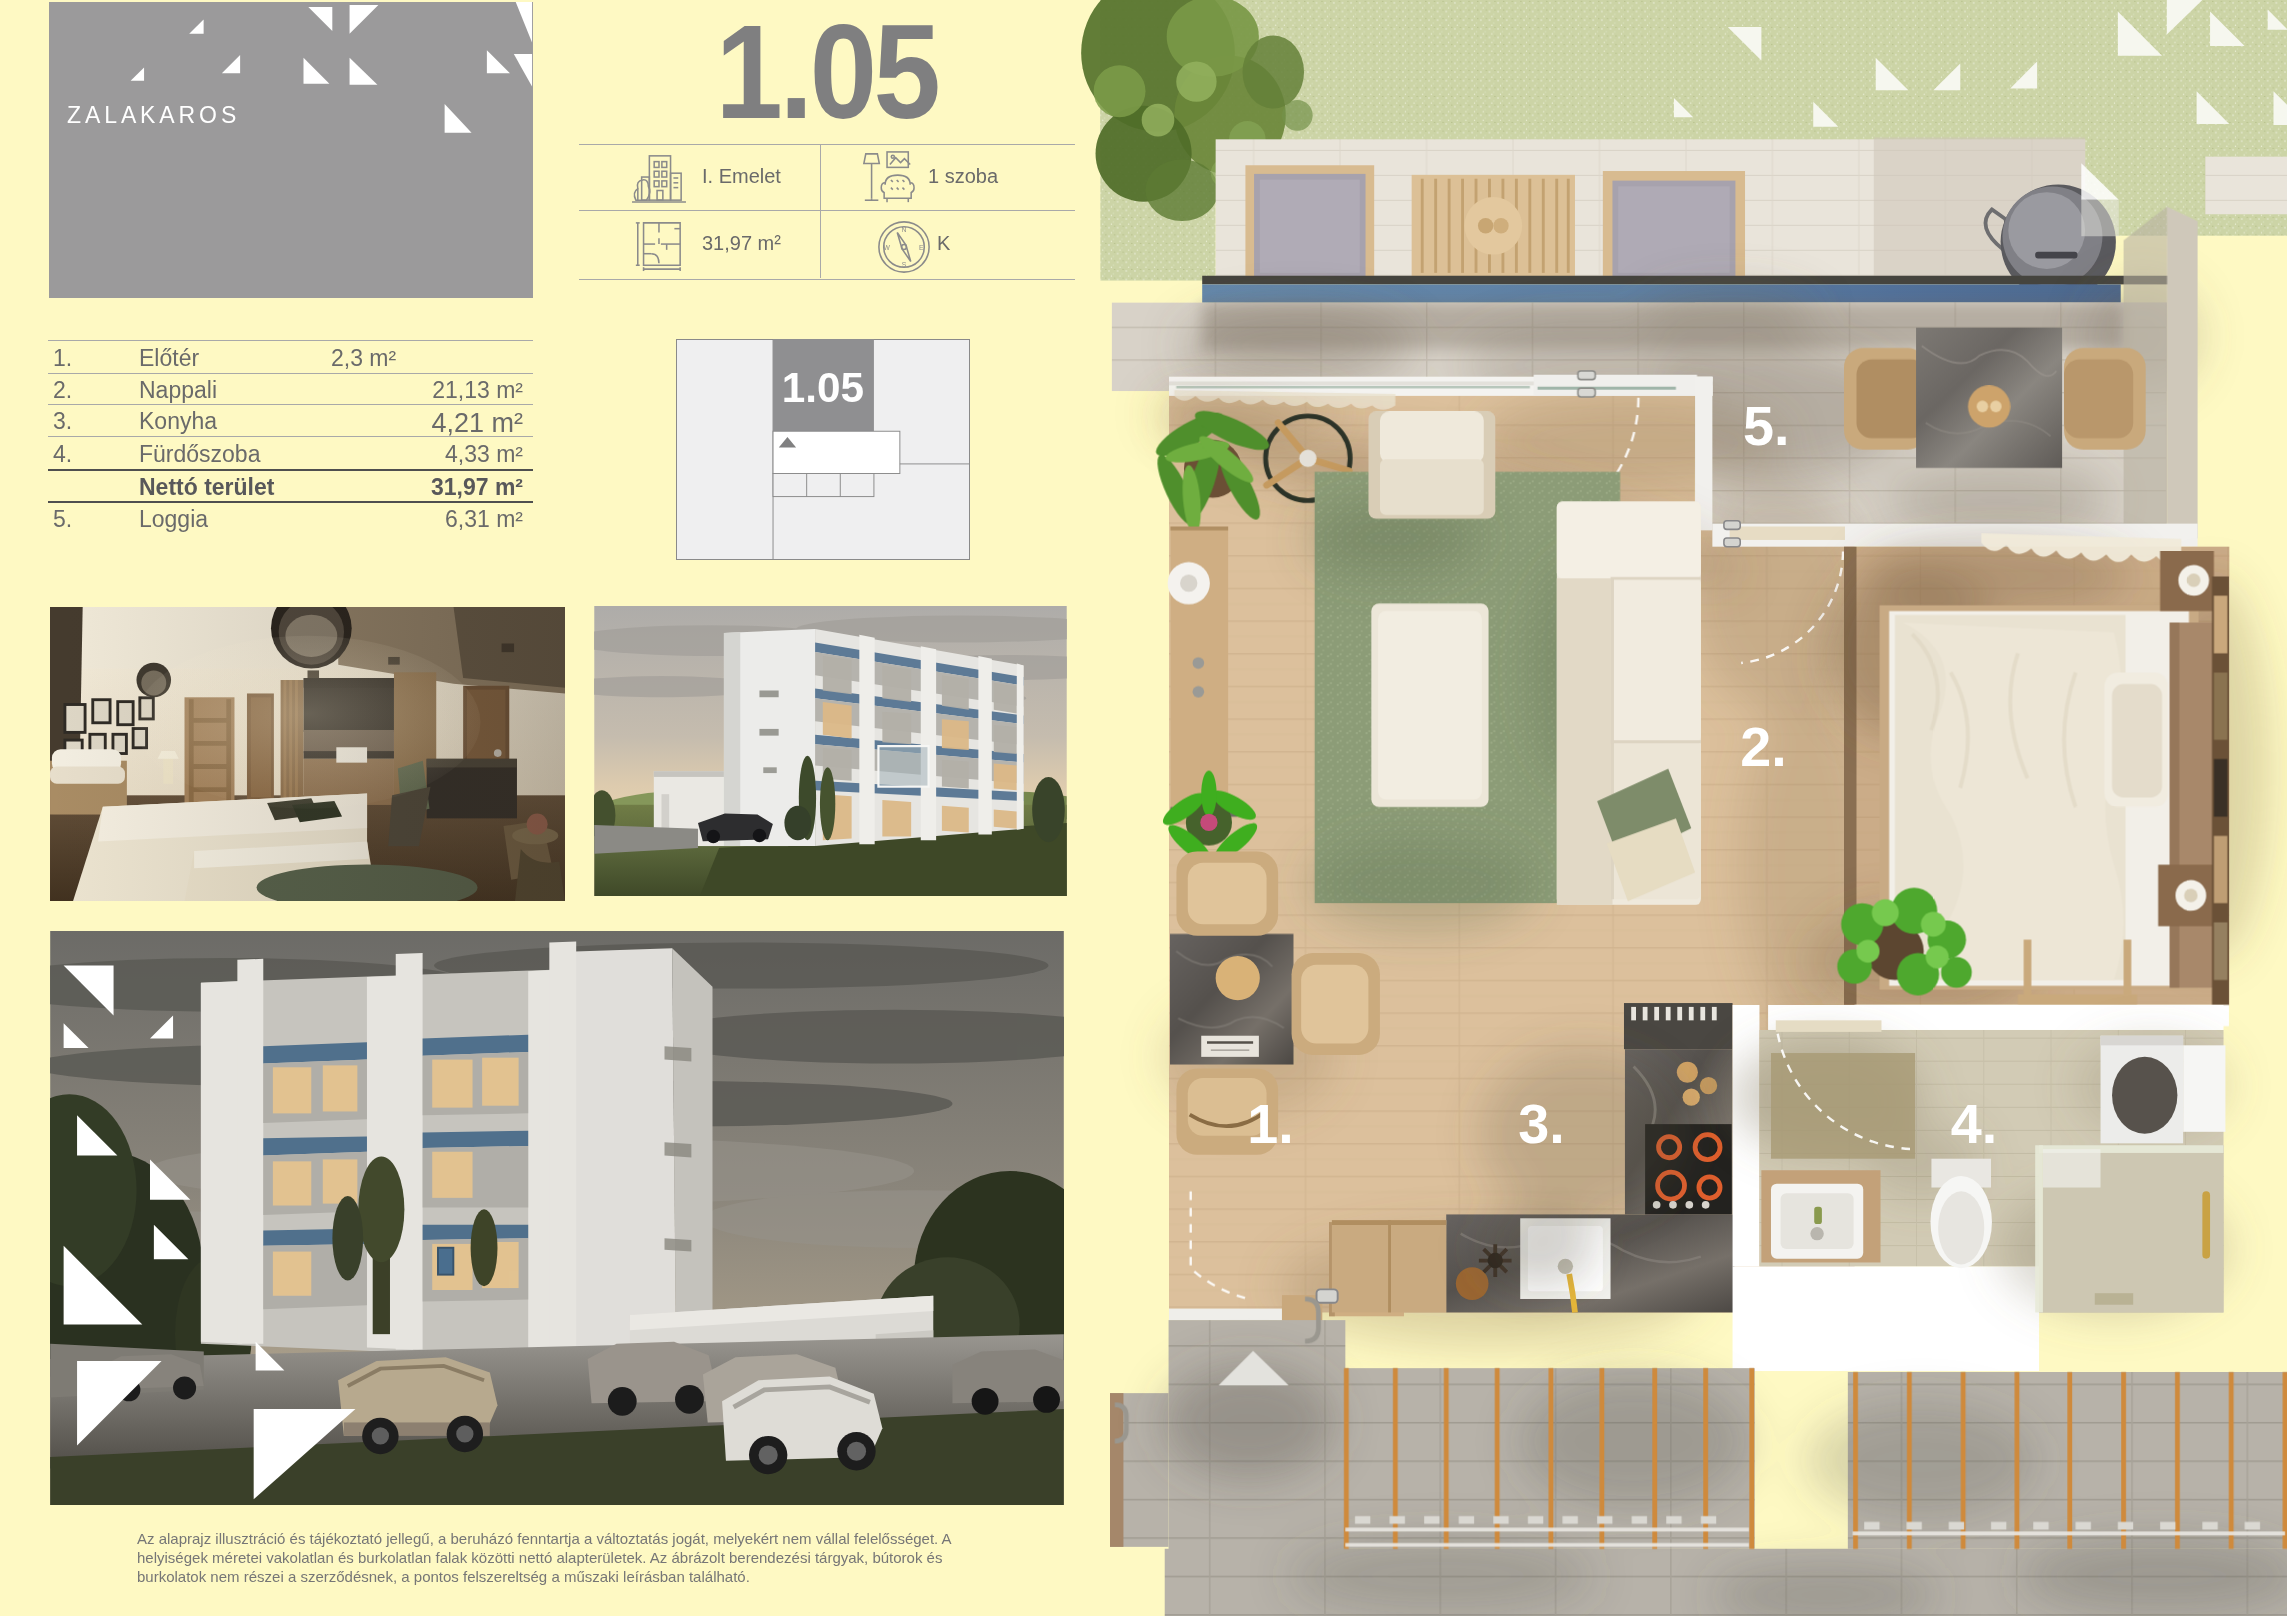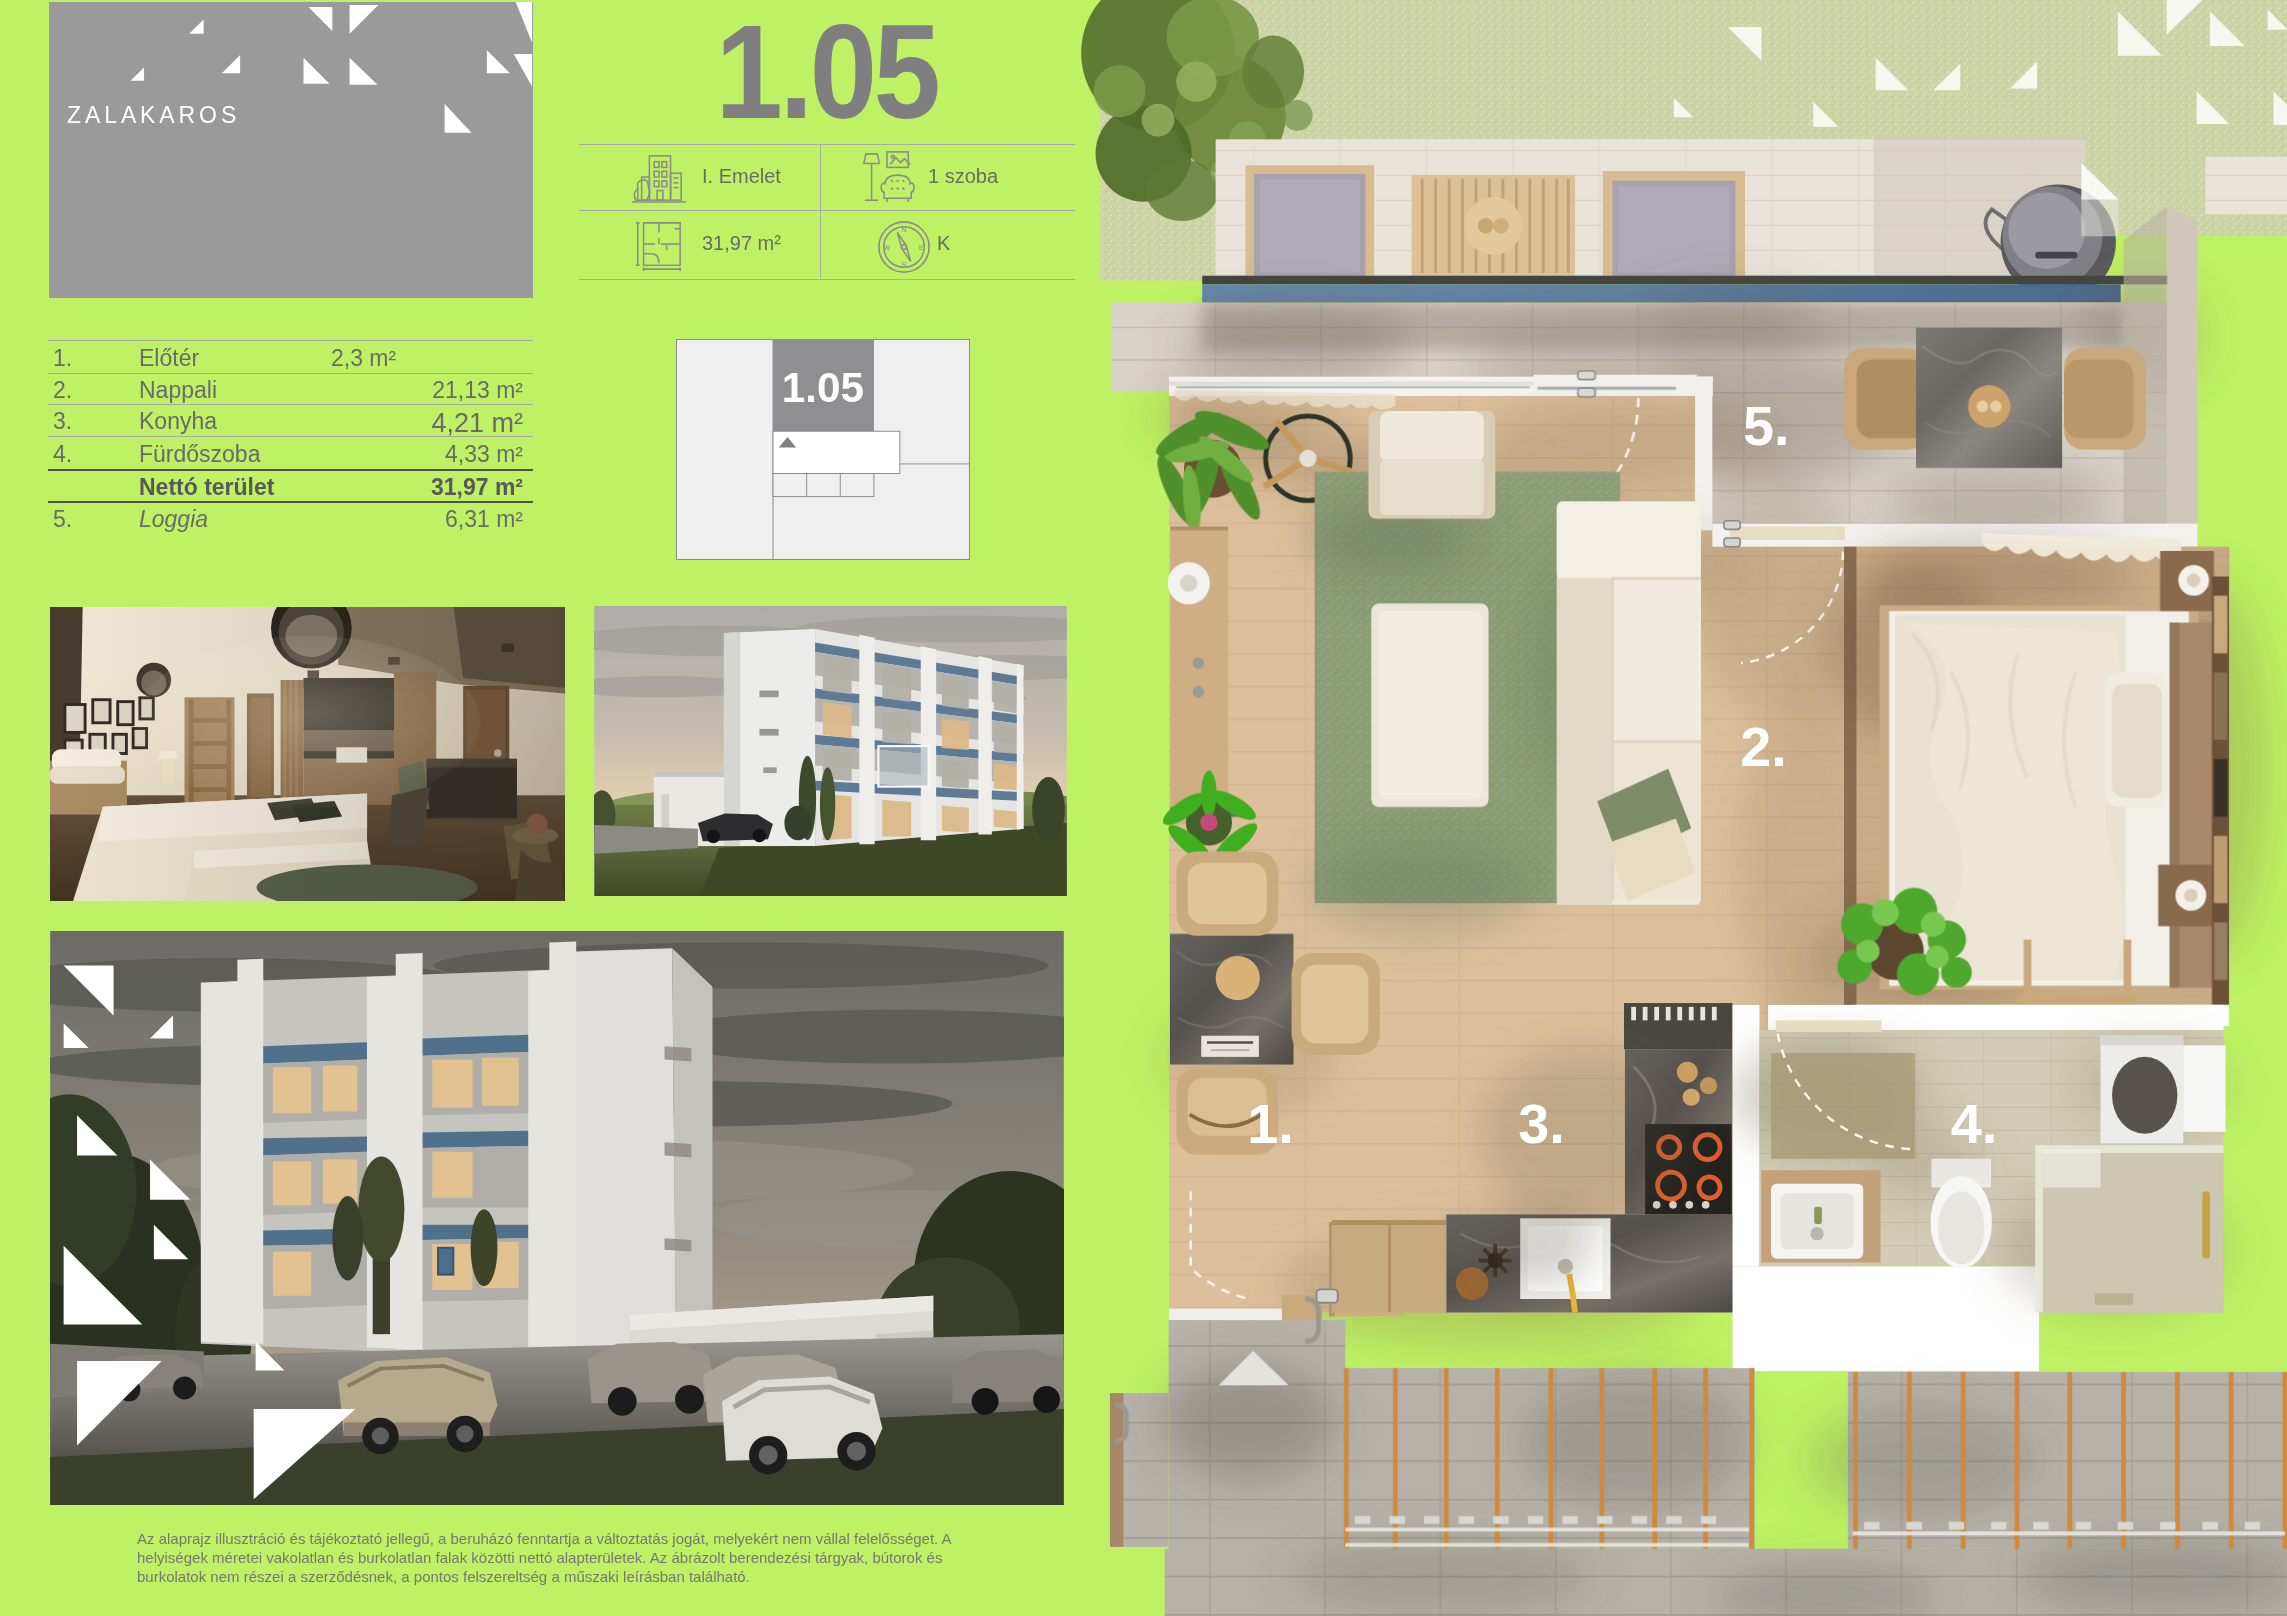--- a/index.html
+++ b/index.html
@@ -1,16 +1,16 @@
 <!DOCTYPE html>
 <html><head>
 <meta charset="utf-8">
 <style>
   html,body{margin:0;padding:0;background:#fff;}
-  #page{position:relative;width:2287px;height:1617px;background:#bef264;overflow:hidden;
+  #page{position:relative;width:2287px;height:1617px;background:#fef9c3;overflow:hidden;
         font-family:"Liberation Sans", sans-serif;}
   .abs{position:absolute;}
   .hline{position:absolute;background:#a9a9a9;height:1px;}
   .txt{position:absolute;color:#6a6a6a;}
 </style>
 </head>
 <body>
 <div id="page">
 
 <div class="abs" style="left:49px;top:1.9px;width:484px;height:296px;background:#9b9a9b;">
@@ -129,21 +129,21 @@
 <div class="txt" style="left:331px;top:377px;font-size:23px;width:192px;text-align:right;">21,13 m²</div>
 <div class="txt" style="left:53px;top:408px;font-size:23px;">3.</div>
 <div class="txt" style="left:139px;top:408px;font-size:23px;">Konyha</div>
 <div class="txt" style="left:331px;top:408px;font-size:27px;width:192px;text-align:right;">4,21 m²</div>
 <div class="txt" style="left:53px;top:441px;font-size:23px;">4.</div>
 <div class="txt" style="left:139px;top:441px;font-size:23px;">Fürdőszoba</div>
 <div class="txt" style="left:331px;top:441px;font-size:23px;width:192px;text-align:right;">4,33 m²</div>
 <div class="txt" style="left:139px;top:474px;font-size:23px;font-weight:bold;color:#58585a;">Nettó terület</div>
 <div class="txt" style="left:331px;top:474px;font-size:23px;font-weight:bold;color:#58585a;width:192px;text-align:right;">31,97 m²</div>
 <div class="txt" style="left:53px;top:506px;font-size:23px;">5.</div>
-<div class="txt" style="left:139px;top:506px;font-size:23px;font-style:italic;">Loggia</div>
+<div class="txt" style="left:139px;top:506px;font-size:23px;">Loggia</div>
 <div class="txt" style="left:331px;top:506px;font-size:23px;width:192px;text-align:right;">6,31 m²</div>
 
 <div class="abs" style="left:676px;top:339px;width:294px;height:221px;background:#efeff0;border:1px solid #8a8a8a;box-sizing:border-box;">
 <svg width="294" height="221" viewBox="0 0 306 230" style="position:absolute;left:-1px;top:-1px;">
   <line x1="101" y1="0" x2="101" y2="230" stroke="#8a8a8a"></line>
   <rect x="101" y="0" width="105" height="96" fill="#8f8f91"></rect>
   <rect x="101" y="96" width="132" height="44" fill="#ffffff" stroke="#8a8a8a"></rect>
   <polygon points="116,102 107,113 125,113" fill="#808081"></polygon>
   <line x1="233" y1="130" x2="306" y2="130" stroke="#8a8a8a"></line>
   <rect x="101" y="140" width="105" height="24" fill="#efeff0" stroke="#8a8a8a"></rect>

